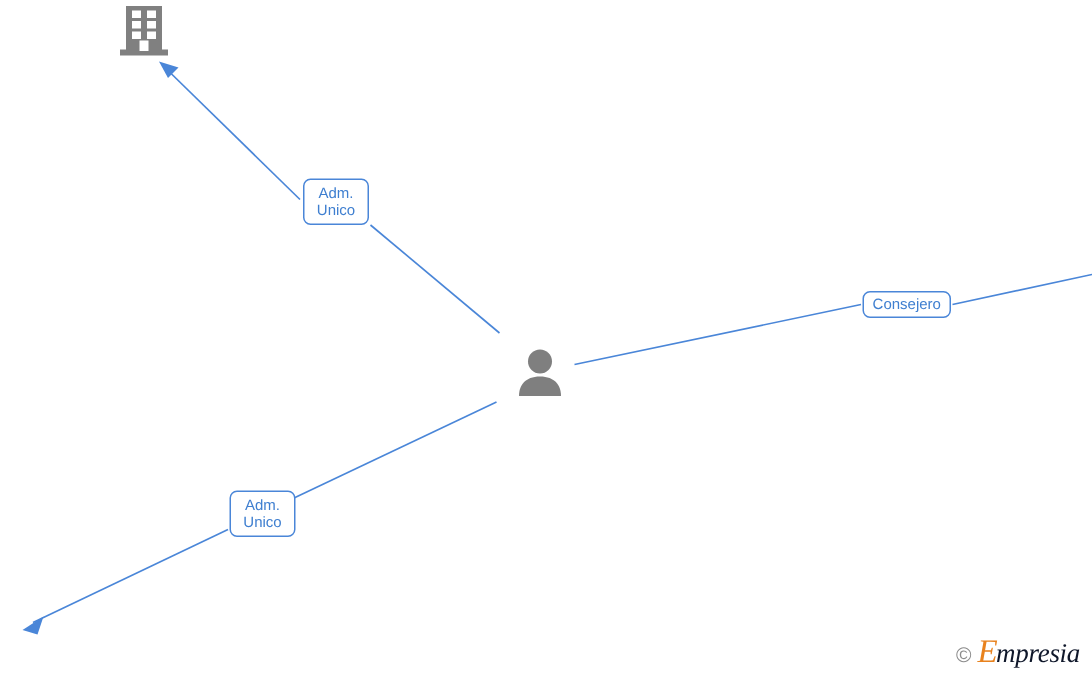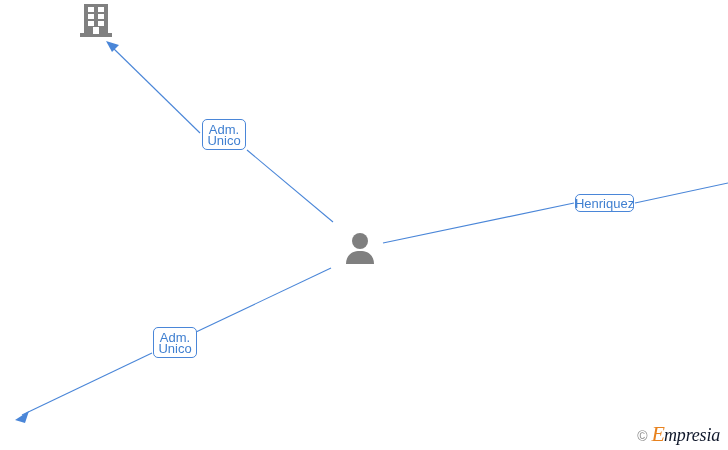--- a/index.html
+++ b/index.html
@@ -58,21 +58,21 @@
   }
 
   
   .edge-label {
     position: absolute;
     box-sizing: border-box;
     background: #ffffff;
     border: 1px solid #4a86d8;
     border-radius: 5px;
     color: #3f7fd0;
-    font-size: 13px;
+    font-size: 10px;
     line-height: 11px;
     text-align: center;
     display: flex;
     flex-direction: column;
     align-items: center;
     justify-content: center;
     padding: 2px 21px;
     white-space: pre-line;
   }
   .edge-label.lbl-adm-top {
@@ -177,21 +177,21 @@
       <svg width="38" height="32" viewBox="0 0 38 32" xmlns="http://www.w3.org/2000/svg">
         <circle cx="19" cy="9" r="8" fill="#7f7f7f"></circle>
         <path d="M19 19 C9 19 5 25 5 32 L33 32 C33 25 29 19 19 19 Z" fill="#7f7f7f"></path>
       </svg>
     </span>
   </div>
 
   <div class="edge-label lbl-adm-top">Adm.
 Unico</div>
 
-  <div class="edge-label lbl-consejero">Henriquez</div>
+  <div class="edge-label lbl-consejero">Consejero</div>
 
   <div class="edge-label lbl-adm-bottom">Adm.
 Unico</div>
 
   <div id="watermark">
     <span class="copy">©</span>
     <span class="brand-e">E</span>
     <span class="brand-rest">mpresia</span>
   </div>
 

